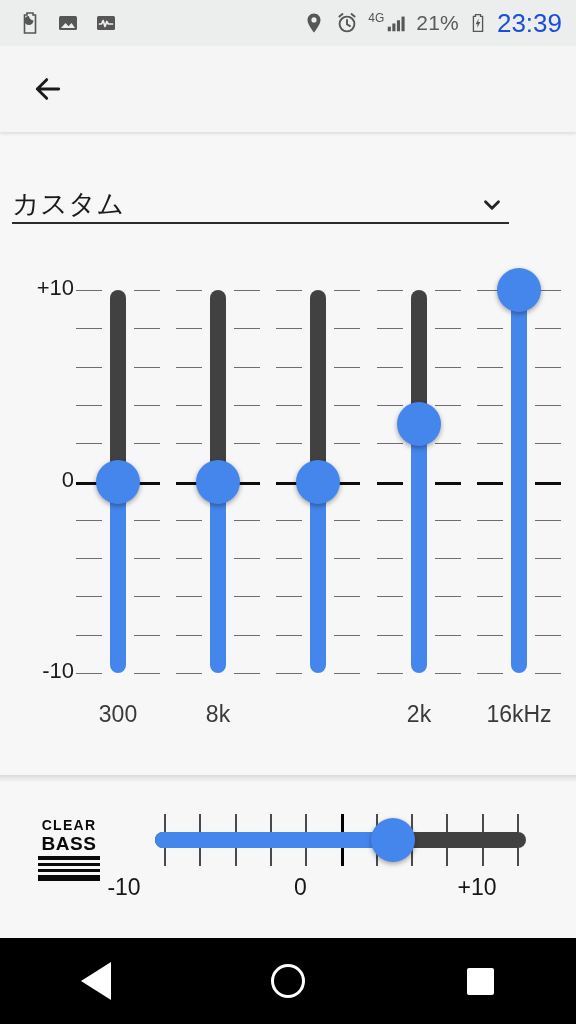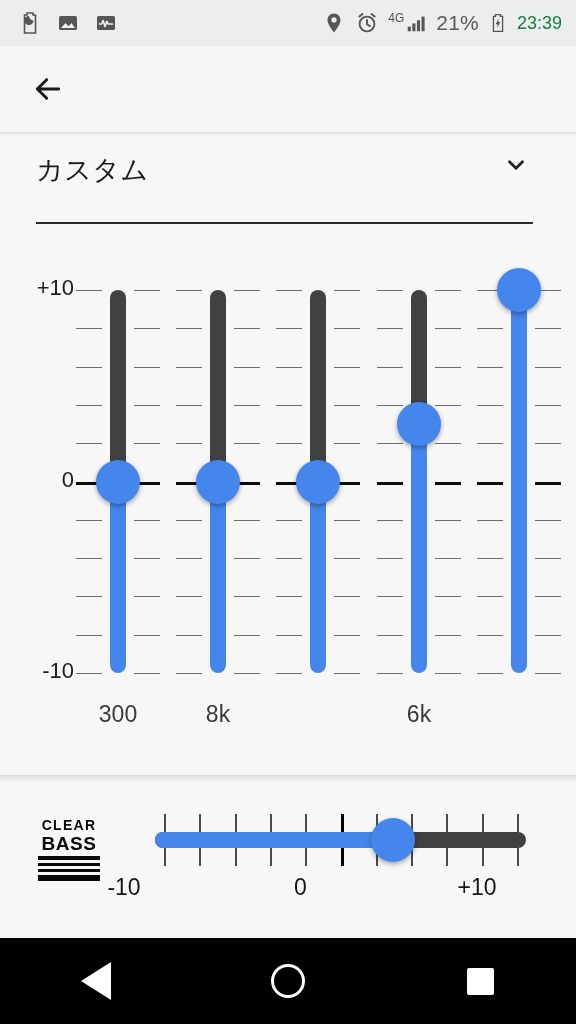--- a/index.html
+++ b/index.html
@@ -18,21 +18,21 @@
     display: flex; align-items: center;
     padding: 0 14px 0 18px;
   }
   .sb-left { display: flex; align-items: center; gap: 14px; }
   .sb-right { margin-left: auto; display: flex; align-items: center; gap: 9px; }
   .sb-icon { width: 24px; height: 24px; display: block; fill: #565656; }
   .sb-text {
     color: #5a5a5a; font-size: 21px; letter-spacing: .2px;
     font-family: "Liberation Sans", sans-serif;
   }
-  .sb-time { color: #15803d; font-size: 18px; }
+  .sb-time { color: #1d4ed8; font-size: 26px; }
 
   
   .appbar {
     position: absolute; top: 46px; left: 0; width: 576px; height: 86px;
     background: #f5f5f5;
     display: flex; align-items: center;
     box-shadow: 0 2px 3px rgba(0,0,0,.10);
     z-index: 5;
   }
   .back-btn {
@@ -41,22 +41,22 @@
     cursor: pointer;
   }
   .back-btn svg { width: 32px; height: 32px; stroke: #1a1a1a; fill: none; stroke-width: 2.2; }
   .appbar-title {
     margin-left: 22px; font-size: 29px; color: #141414;
     font-family: "DejaVu Sans", sans-serif; letter-spacing: .5px;
   }
 
   
   .preset {
-    position: absolute; top: 152px; left: 36px; width: 497px; height: 72px;
-    display: flex; align-items: flex-start; cursor: pointer;
+    position: absolute; top: 152px; left: 12px; width: 497px; height: 72px;
+    display: flex; align-items: flex-end; cursor: pointer;
     border-bottom: 2px solid #2b2b2b;
   }
   .preset-value {
     font-size: 27px; color: #1b1b1b;
     font-family: "DejaVu Sans", sans-serif; letter-spacing: .5px;
   }
   .preset-caret { margin-left: auto; margin-right: 4px; }
   .preset-caret svg { width: 26px; height: 26px; stroke: #242424; fill: none; stroke-width: 2.6; }
 
   
@@ -359,26 +359,27 @@
         </div>
         <div class="band" style="left: 268px;">
           <div class="band-track" style="top: 44px; height: 191.5px;"></div>
           <div class="band-fill" style="top: 235.5px; height: 191.5px;"></div>
           <div class="band-thumb" style="top: 235.5px;"></div>
         </div>
         <div class="band" style="left: 369px;">
           <div class="band-track" style="top: 44px; height: 134.05px;"></div>
           <div class="band-fill" style="top: 178.05px; height: 248.95px;"></div>
           <div class="band-thumb" style="top: 178.05px;"></div>
-          <div class="band-label">6k</div>
+          <div class="band-label">2k</div>
         </div>
         <div class="band" style="left: 469px;">
           <div class="band-track" style="top: 44px; height: 0px;"></div>
           <div class="band-fill" style="top: 44px; height: 383px;"></div>
           <div class="band-thumb" style="top: 44px;"></div>
+          <div class="band-label">16kHz</div>
         </div>
       </div>
   </div>
 
   <div class="section-divider"></div>
 
   <div class="cb">
     <div class="cb-logo">
       <div class="cl">CLEAR</div>
       <div class="bs">BASS</div>

